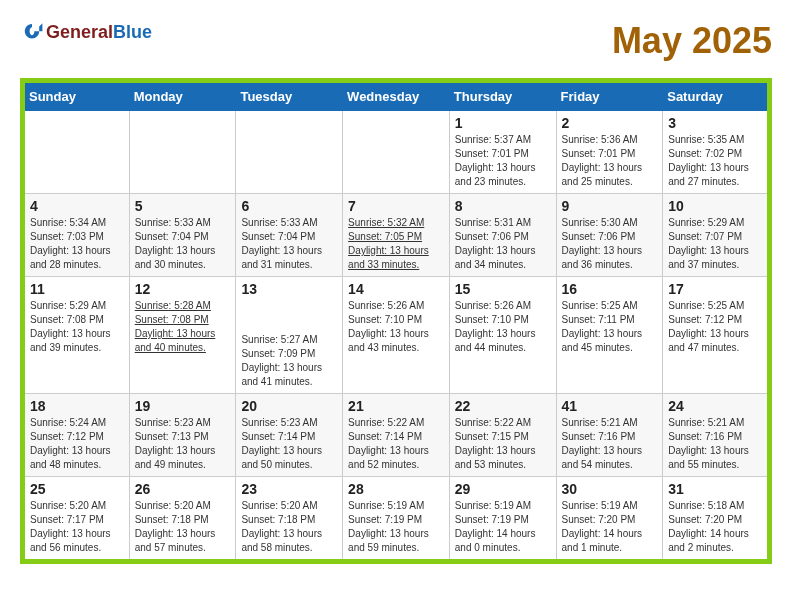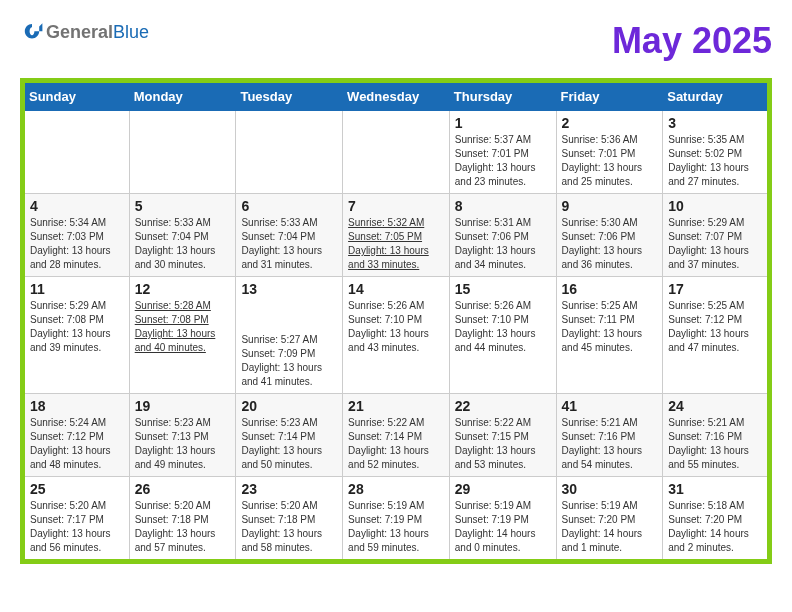--- a/index.html
+++ b/index.html
@@ -16,39 +16,39 @@
       align-items: flex-start;
       margin-bottom: 16px;
     }
     .logo {
       display: flex;
       align-items: center;
     }
     .logo-text-general {
       font-size: 18px;
       font-weight: bold;
-      color: #737373;
+      color: #7f1d1d;
     }
     .logo-text-blue {
       font-size: 18px;
-      font-weight: normal;
+      font-weight: bold;
       color: #1a6bb5;
     }
     .logo-icon {
       width: 24px;
       height: 24px;
       margin-right: 2px;
     }
     .title-area {
       text-align: right;
     }
     .month-title {
       font-size: 36px;
       font-weight: bold;
-      color: #6d28d9;
+      color: #a16207;
     }
     .location-title {
       font-size: 16px;
       color: #555;
     }
     .calendar {
       width: 100%;
       border-collapse: collapse;
       border: 5px solid #84cc16;
     }
@@ -134,21 +134,21 @@
         <td>
           <span class="day-num">2</span>
           <div class="day-info" style="white-space: pre-line;">Sunrise: 5:36 AM
 Sunset: 7:01 PM
 Daylight: 13 hours
 and 25 minutes.</div>
         </td>
         <td>
           <span class="day-num">3</span>
           <div class="day-info" style="white-space: pre-line;">Sunrise: 5:35 AM
-Sunset: 5:02 PM
+Sunset: 7:02 PM
 Daylight: 13 hours
 and 27 minutes.</div>
         </td>
       </tr>
       <tr>
         <td>
           <span class="day-num">4</span>
           <div class="day-info" style="white-space: pre-line;">Sunrise: 5:34 AM
 Sunset: 7:03 PM
 Daylight: 13 hours

